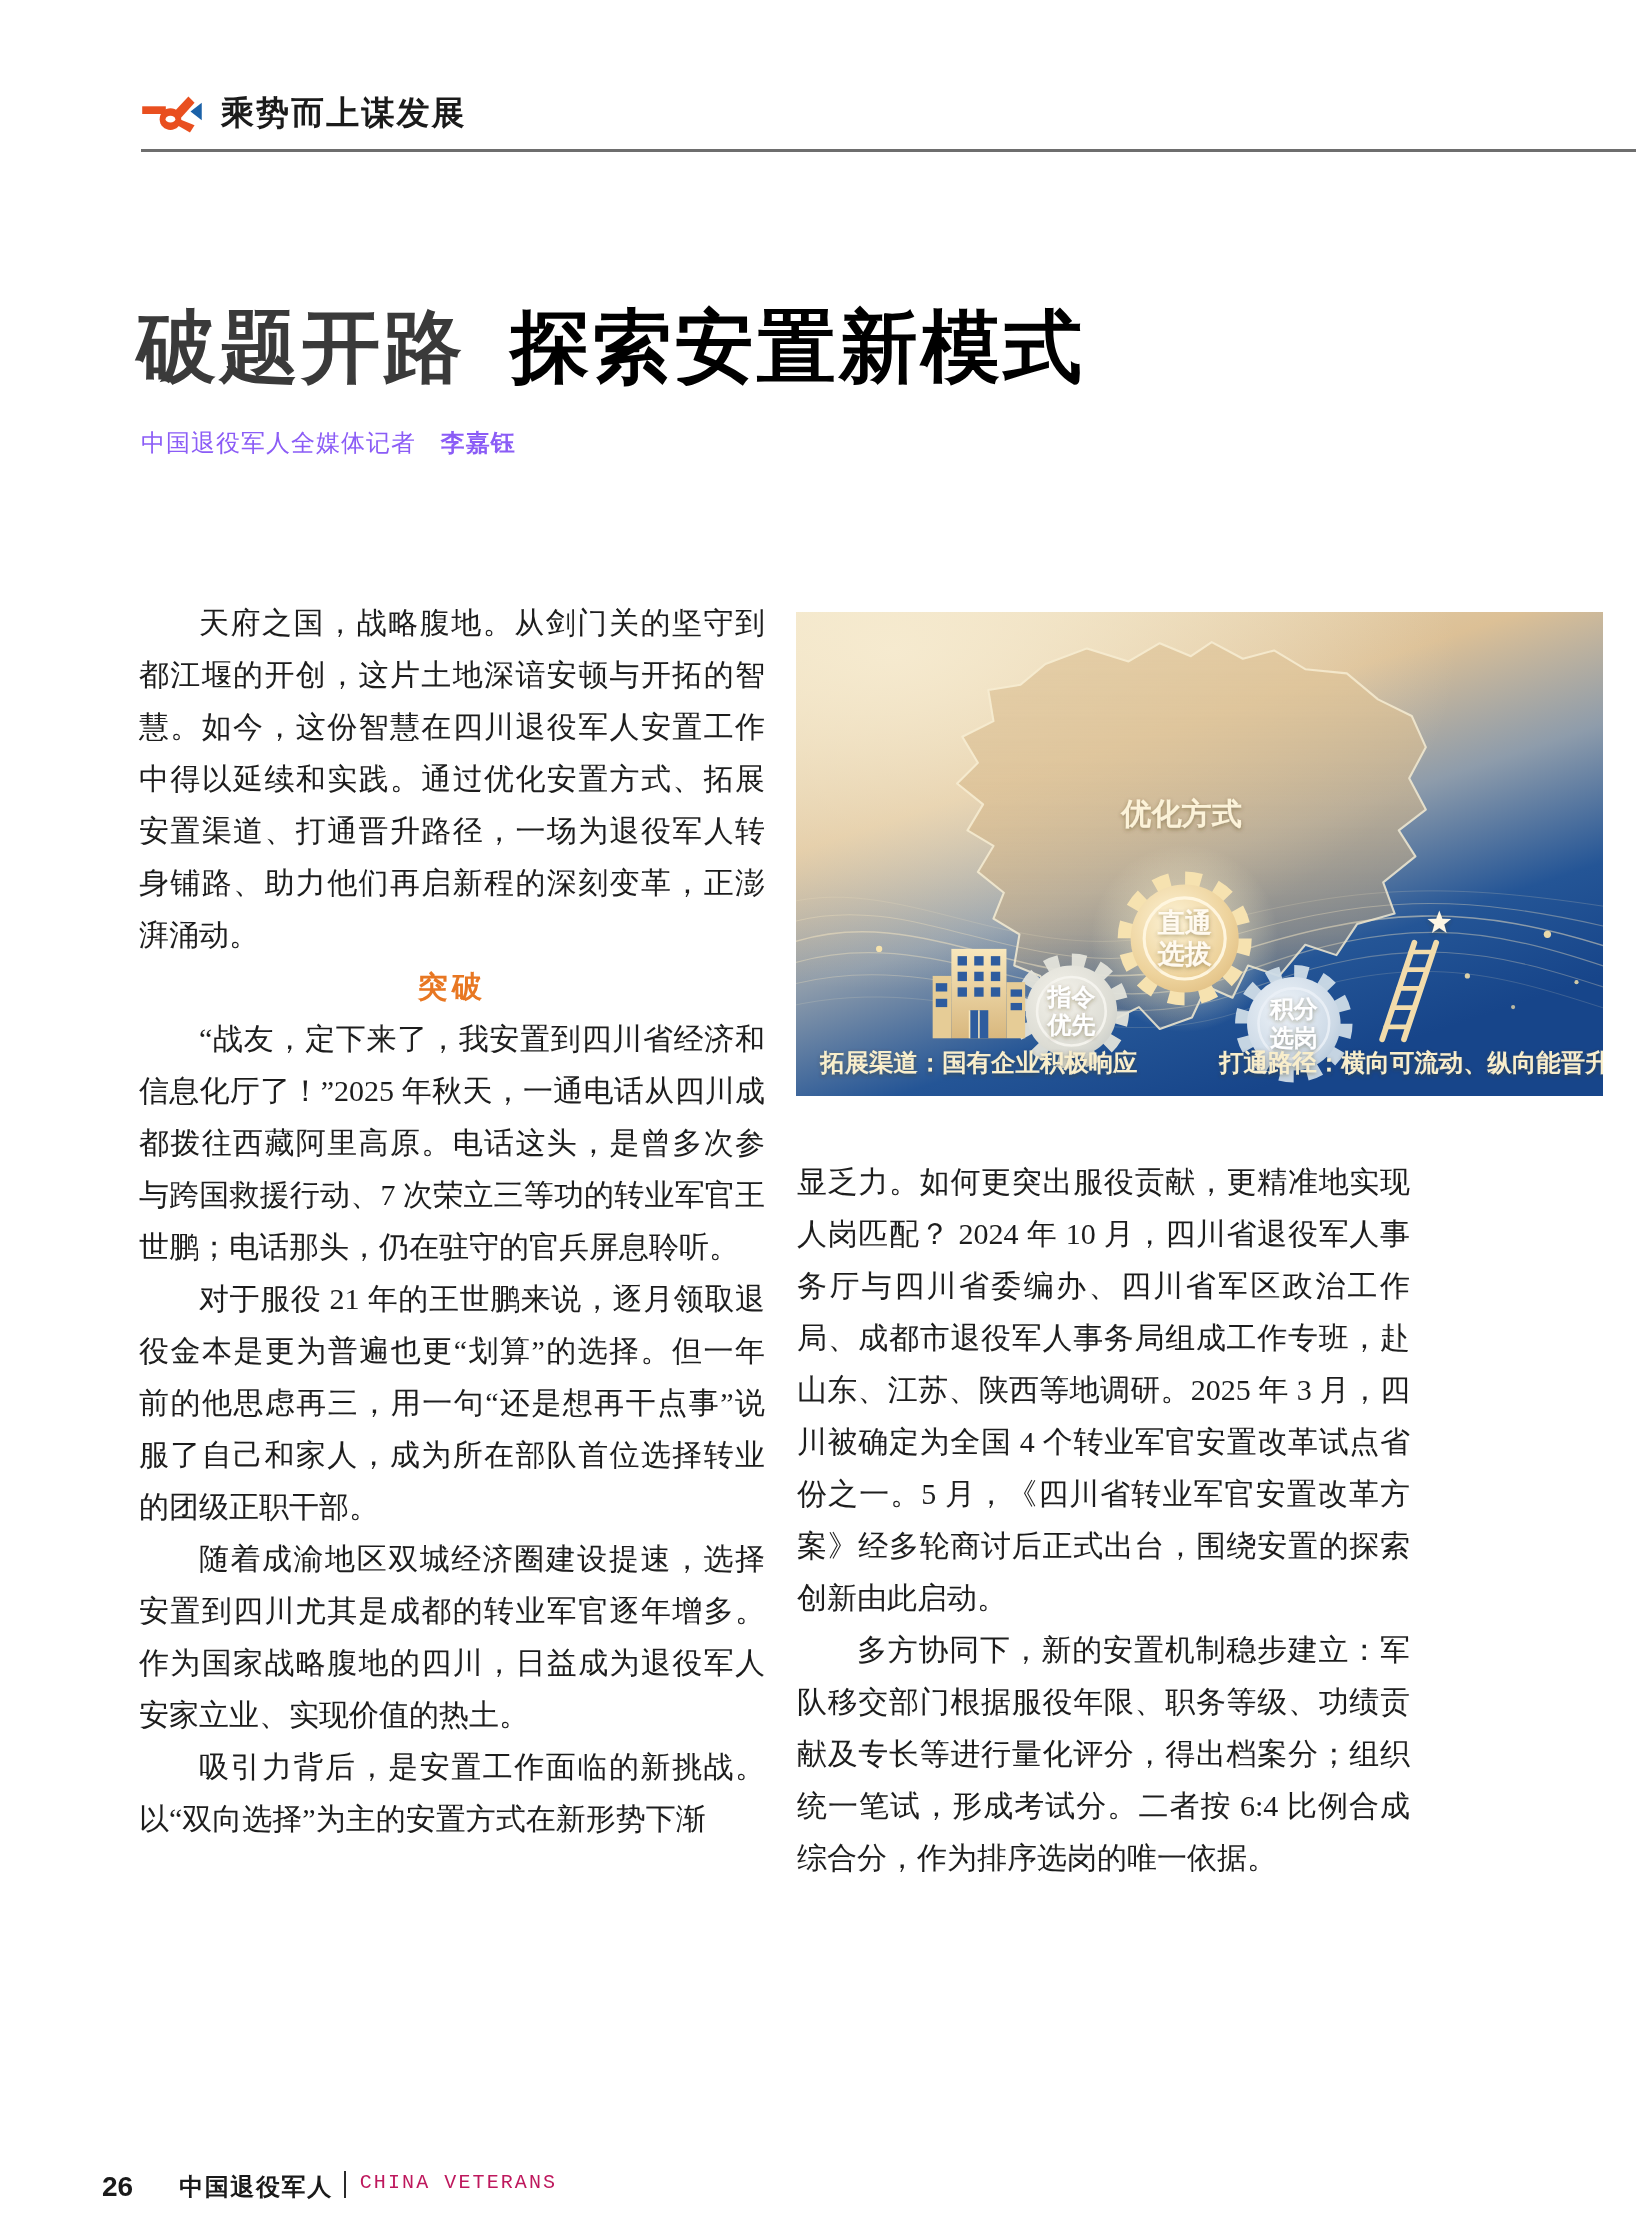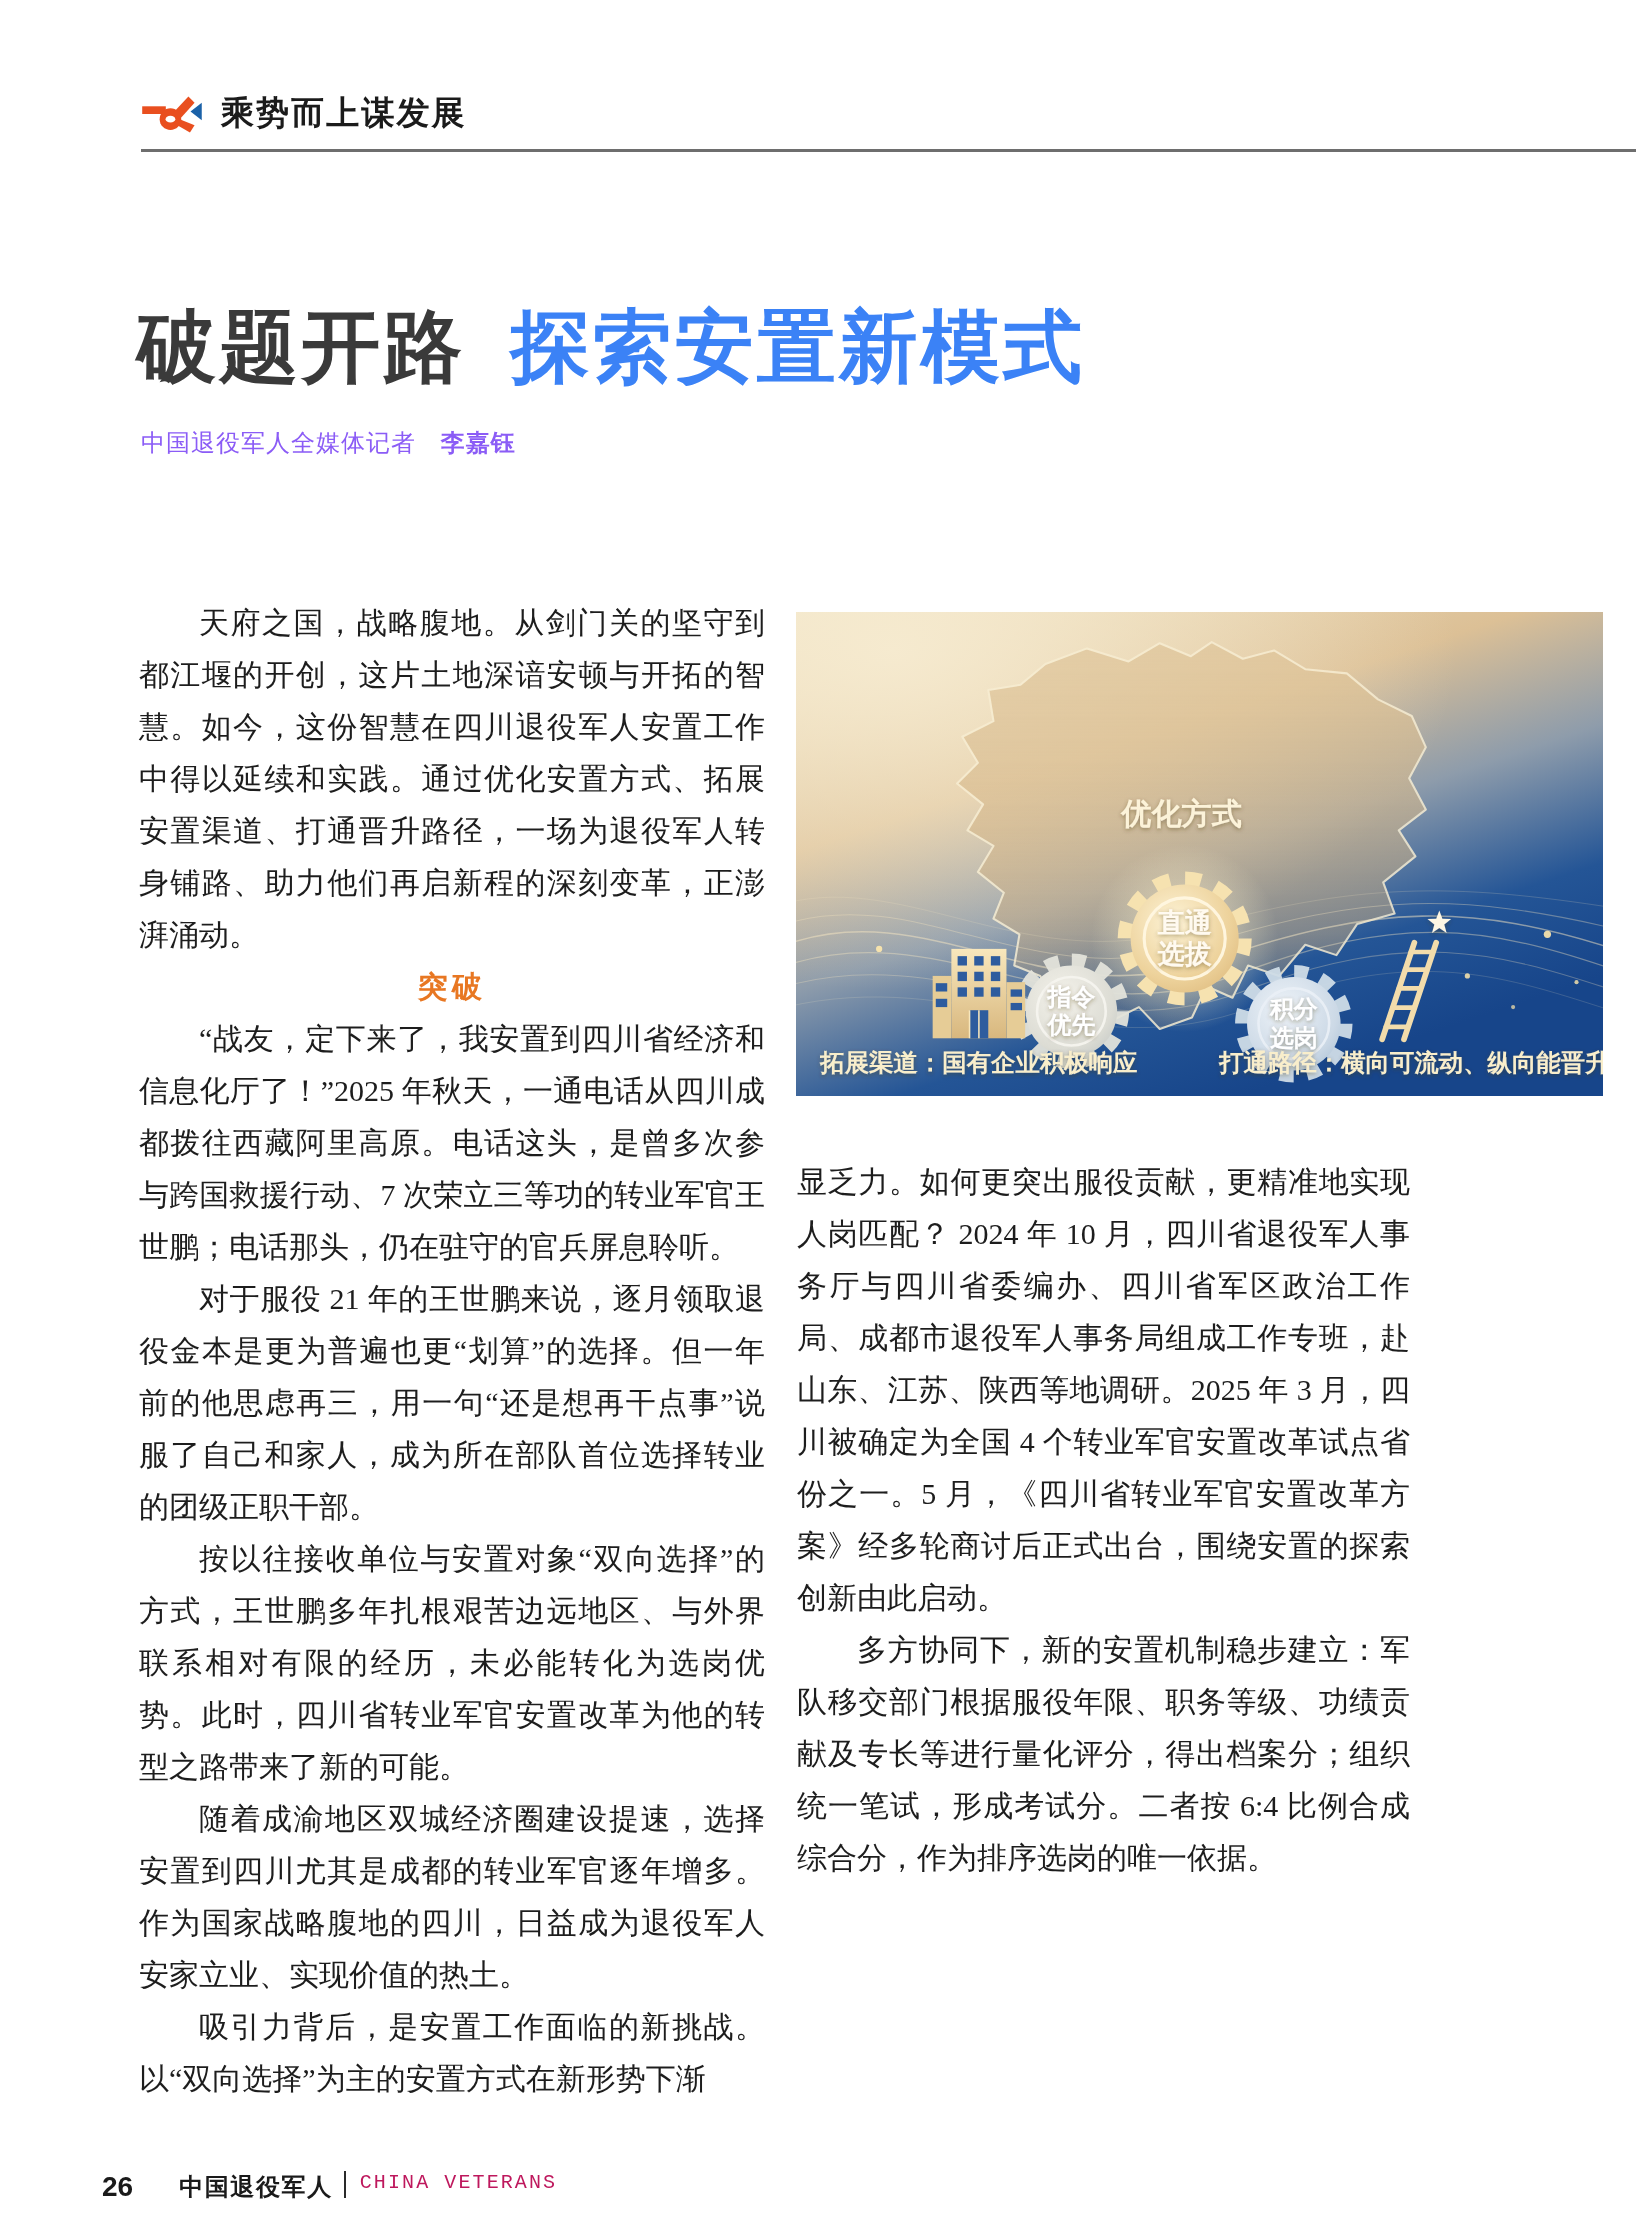--- a/index.html
+++ b/index.html
@@ -16,21 +16,21 @@
     font-weight:bold;font-size:33px;color:#1b1b1b;letter-spacing:2.1px;
   }
   .header-rule{position:absolute;left:141px;top:149px;width:1495px;height:3.1px;background:#6e6e6e;}
   
   .title{
     position:absolute;left:137px;top:302px;margin:0;
     font-family:"Liberation Sans","DejaVu Sans",sans-serif;
     font-weight:bold;font-size:79px;line-height:1.15;letter-spacing:3.1px;white-space:nowrap;
   }
   .title .t1{color:#3a3a3a;}
-  .title .t2{color:#3b82f6;margin-left:20px;}
+  .title .t2{color:#000000;margin-left:20px;}
   .byline{
     position:absolute;left:141px;top:427px;margin:0;
     font-family:Liberation Mono, monospace;
     font-size:24px;color:#8b5cf6;letter-spacing:1px;
   }
   .byline .author{font-weight:bold;margin-left:9.4px;}
   
   .col{
     position:absolute;text-align:justify;text-justify:inter-ideograph;
     font-size:30px;line-height:52px;color:#1d1d1d;
@@ -215,21 +215,20 @@
   <text x="352" y="882" text-anchor="middle" font-family="Liberation Sans, sans-serif" font-size="47" font-weight="bold" fill="#f9eecb" filter="url(#txtShadow)">拓展渠道：国有企业积极响应</text>
   <text x="1190" y="882" text-anchor="middle" font-family="Liberation Sans, sans-serif" font-size="47" font-weight="bold" fill="#f9eecb" filter="url(#txtShadow)">打通路径：横向可流动、纵向能晋升</text>
 </svg>
 </div>
 
 <div class="col col-left">
   <p>天府之国，战略腹地。从剑门关的坚守到都江堰的开创，这片土地深谙安顿与开拓的智慧。如今，这份智慧在四川退役军人安置工作中得以延续和实践。通过优化安置方式、拓展安置渠道、打通晋升路径，一场为退役军人转身铺路、助力他们再启新程的深刻变革，正澎湃涌动。</p>
   <span class="sec-head">突破</span>
   <p>“战友，定下来了，我安置到四川省经济和信息化厅了！”2025 年秋天，一通电话从四川成都拨往西藏阿里高原。电话这头，是曾多次参与跨国救援行动、7 次荣立三等功的转业军官王世鹏；电话那头，仍在驻守的官兵屏息聆听。</p>
   <p>对于服役 21 年的王世鹏来说，逐月领取退役金本是更为普遍也更“划算”的选择。但一年前的他思虑再三，用一句“还是想再干点事”说服了自己和家人，成为所在部队首位选择转业的团级正职干部。</p>
-  <p>按以往接收单位与安置对象“双向选择”的方式，王世鹏多年扎根艰苦边远地区、与外界联系相对有限的经历，未必能转化为选岗优势。此时，四川省转业军官安置改革为他的转型之路带来了新的可能。</p>
   <p>随着成渝地区双城经济圈建设提速，选择安置到四川尤其是成都的转业军官逐年增多。作为国家战略腹地的四川，日益成为退役军人安家立业、实现价值的热土。</p>
   <p>吸引力背后，是安置工作面临的新挑战。以“双向选择”为主的安置方式在新形势下渐</p>
 </div>
 
 <div class="col col-right">
   <p class="noindent">显乏力。如何更突出服役贡献，更精准地实现人岗匹配？ 2024 年 10 月，四川省退役军人事务厅与四川省委编办、四川省军区政治工作局、成都市退役军人事务局组成工作专班，赴山东、江苏、陕西等地调研。2025 年 3 月，四川被确定为全国 4 个转业军官安置改革试点省份之一。5 月，《四川省转业军官安置改革方案》经多轮商讨后正式出台，围绕安置的探索创新由此启动。</p>
   <p>多方协同下，新的安置机制稳步建立：军队移交部门根据服役年限、职务等级、功绩贡献及专长等进行量化评分，得出档案分；组织统一笔试，形成考试分。二者按 6:4 比例合成综合分，作为排序选岗的唯一依据。</p>
 </div>
 
 <div class="footer">

